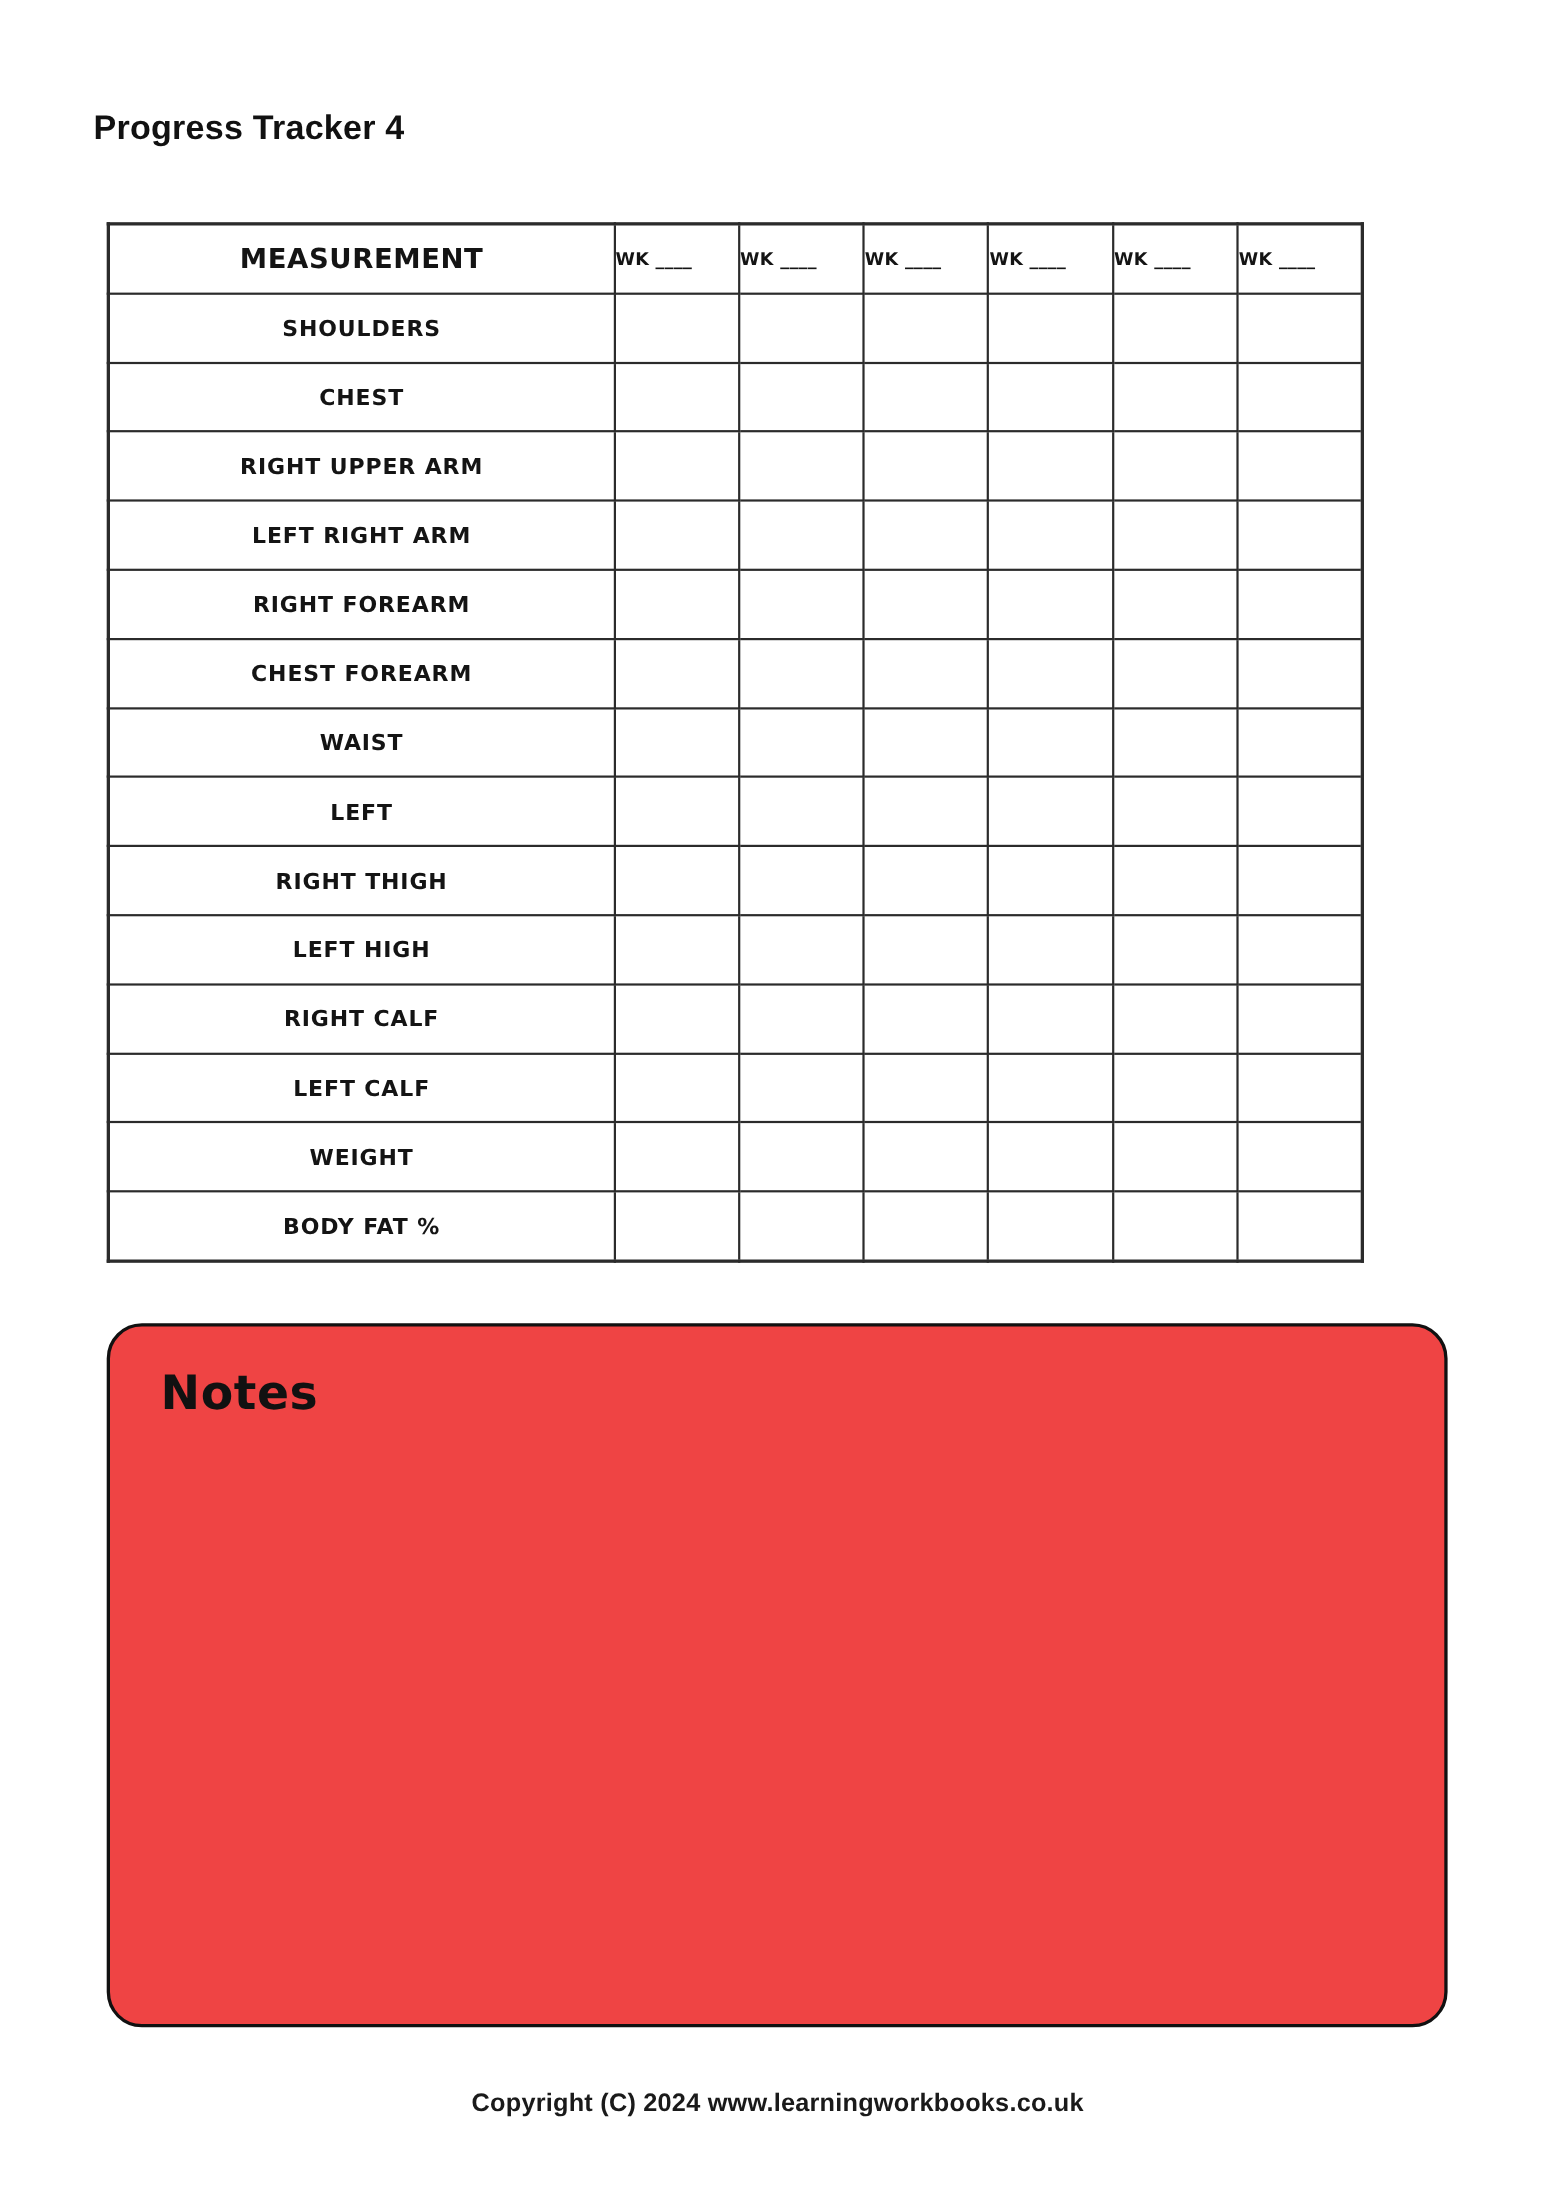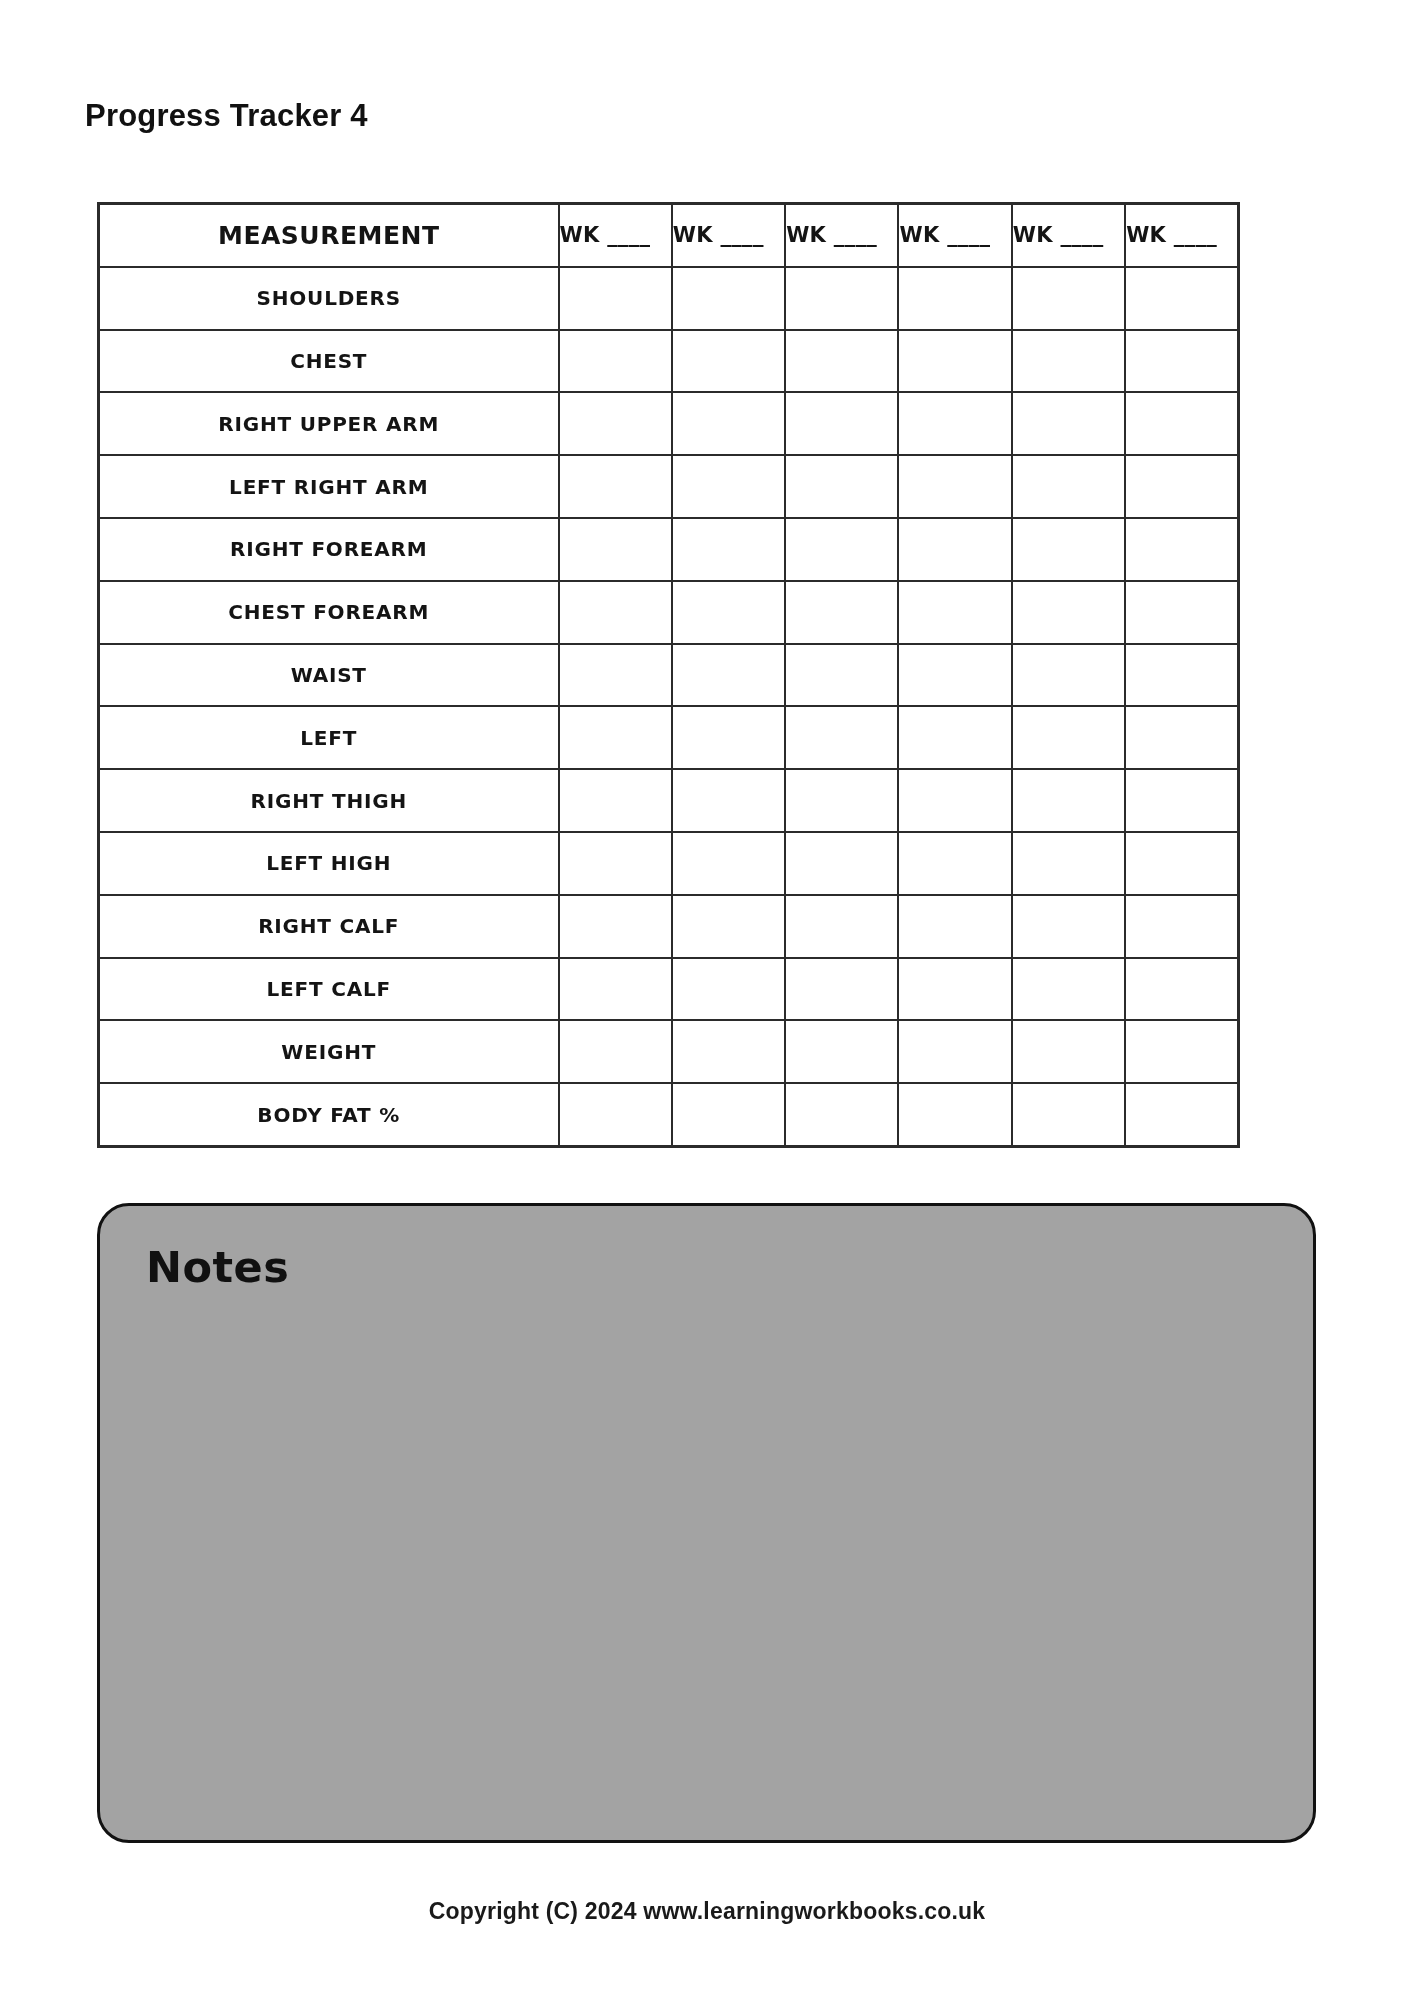--- a/index.html
+++ b/index.html
@@ -56,41 +56,41 @@
     color: #141414;
     white-space: nowrap;
   }
   .tracker-table thead .label-cell {
     font-size: 25px;
     letter-spacing: 0.5px;
   }
   .wk-cell {
     font-family: "DejaVu Sans", sans-serif;
     font-weight: 700;
-    font-size: 21px;
+    font-size: 16px;
     letter-spacing: 0.3px;
     text-align: left;
     vertical-align: middle;
     padding-left: 14px;
     color: #141414;
     white-space: nowrap;
     overflow: hidden;
   }
   .value-cell { background: #ffffff; }
 
   
   .notes-box {
     position: absolute;
     left: 97px;
     top: 1203px;
     width: 1219px;
     height: 640px;
     border: 3.5px solid #111111;
     border-radius: 32px;
-    background: #a3a3a3;
+    background: #ef4444;
     box-sizing: border-box;
   }
   .notes-title {
     position: absolute;
     left: 46px;
     top: 36px;
     font-family: "DejaVu Sans", sans-serif;
     font-weight: 700;
     font-size: 43px;
     letter-spacing: 0.5px;

